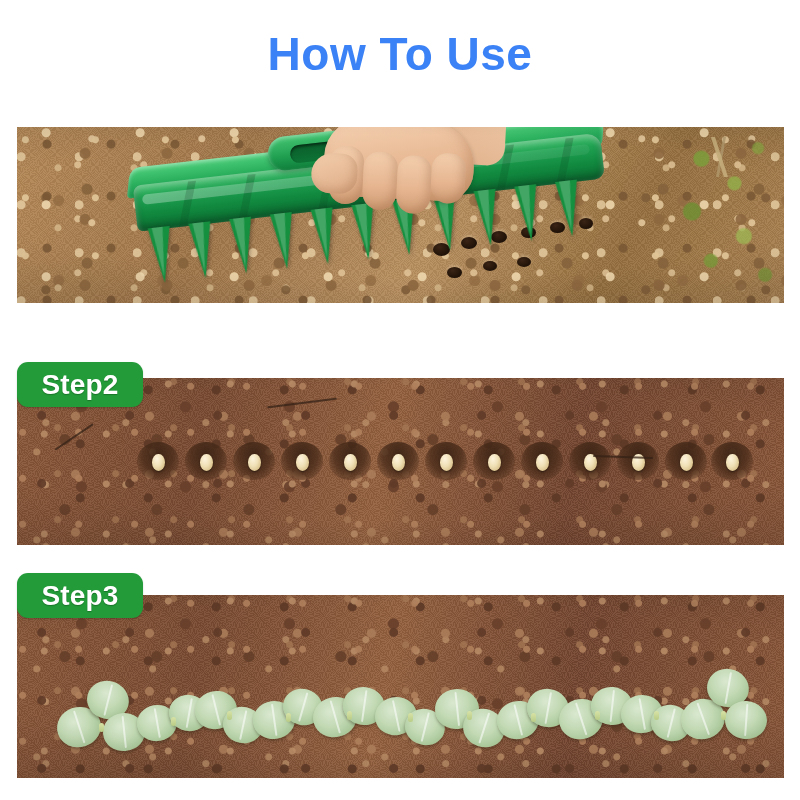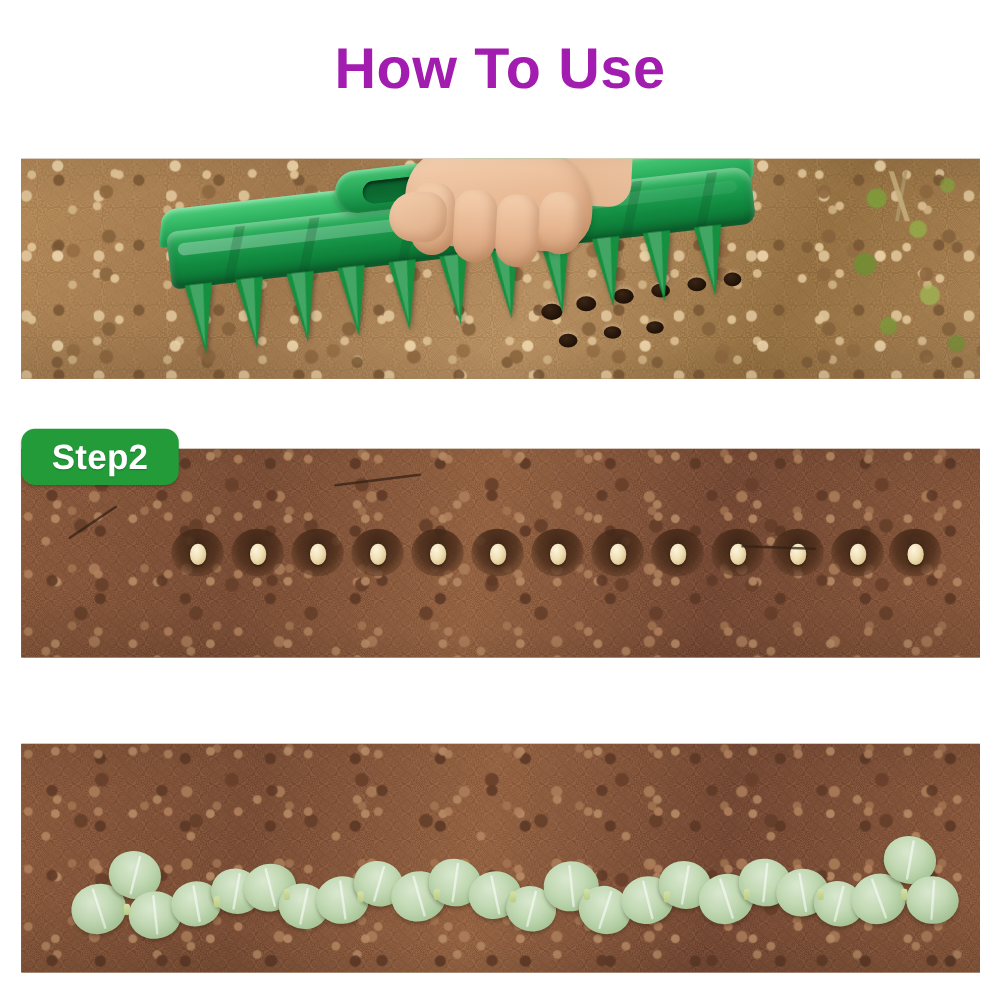--- a/index.html
+++ b/index.html
@@ -17,21 +17,21 @@
 
   
   .page-title {
     position:absolute;
     left:0; top:30px;
     width:800px;
     text-align:center;
     font-size:46px;
     font-weight:bold;
     letter-spacing:0.5px;
-    color:#a21caf;
+    color:#3b82f6;
     line-height:1.05;
   }
 
   
   .step-panel {
     position:absolute;
     left:17px;
     width:767px;
     overflow:visible;
   }
@@ -255,21 +255,21 @@
     box-shadow:inset -4px -4px 8px rgba(150,98,64,0.30);
   }
   .wrist {
     position:absolute; left:112px; top:-30px;
     width:84px; height:64px;
     border-radius:18px;
     background:linear-gradient(200deg,#f0c9a7 0%, #dfb08a 100%);
   }
 
   
-  #panel2 { top:359px; height:144px; }
+  #panel2 { top:378px; height:144px; }
   #panel2 .photo { top:0; height:167px; }
   #panel2 .step-badge { top:-16px; }
 
   .seed-hole {
     position:absolute;
     width:42px; height:38px;
     top:64px;
     border-radius:50% 50% 48% 48%;
     background:radial-gradient(ellipse at 50% 34%, rgba(58,34,20,0.92) 0%, rgba(74,44,26,0.78) 52%, rgba(120,74,48,0.12) 88%, transparent 100%);
   }
@@ -508,15 +508,18 @@
       <div class="seedling" style="left:664px; top:88px;">
         <div class="leaf" style="left:0px;  top:16px; width:44px; height:40px; transform:rotate(-20deg);"></div>
         <div class="leaf" style="left:26px; top:-14px; width:42px; height:38px; transform:rotate(10deg);"></div>
         <div class="leaf" style="left:44px; top:18px; width:42px; height:38px; transform:rotate(4deg);"></div>
         <div class="stem" style="left:40px; top:28px;"></div>
       </div>
 
       <div class="vignette"></div>
     </div>
 
+    <div class="step-badge">
+      <span>Step3</span>
+    </div>
   </div>
 
 </div>
 
 </body></html>

